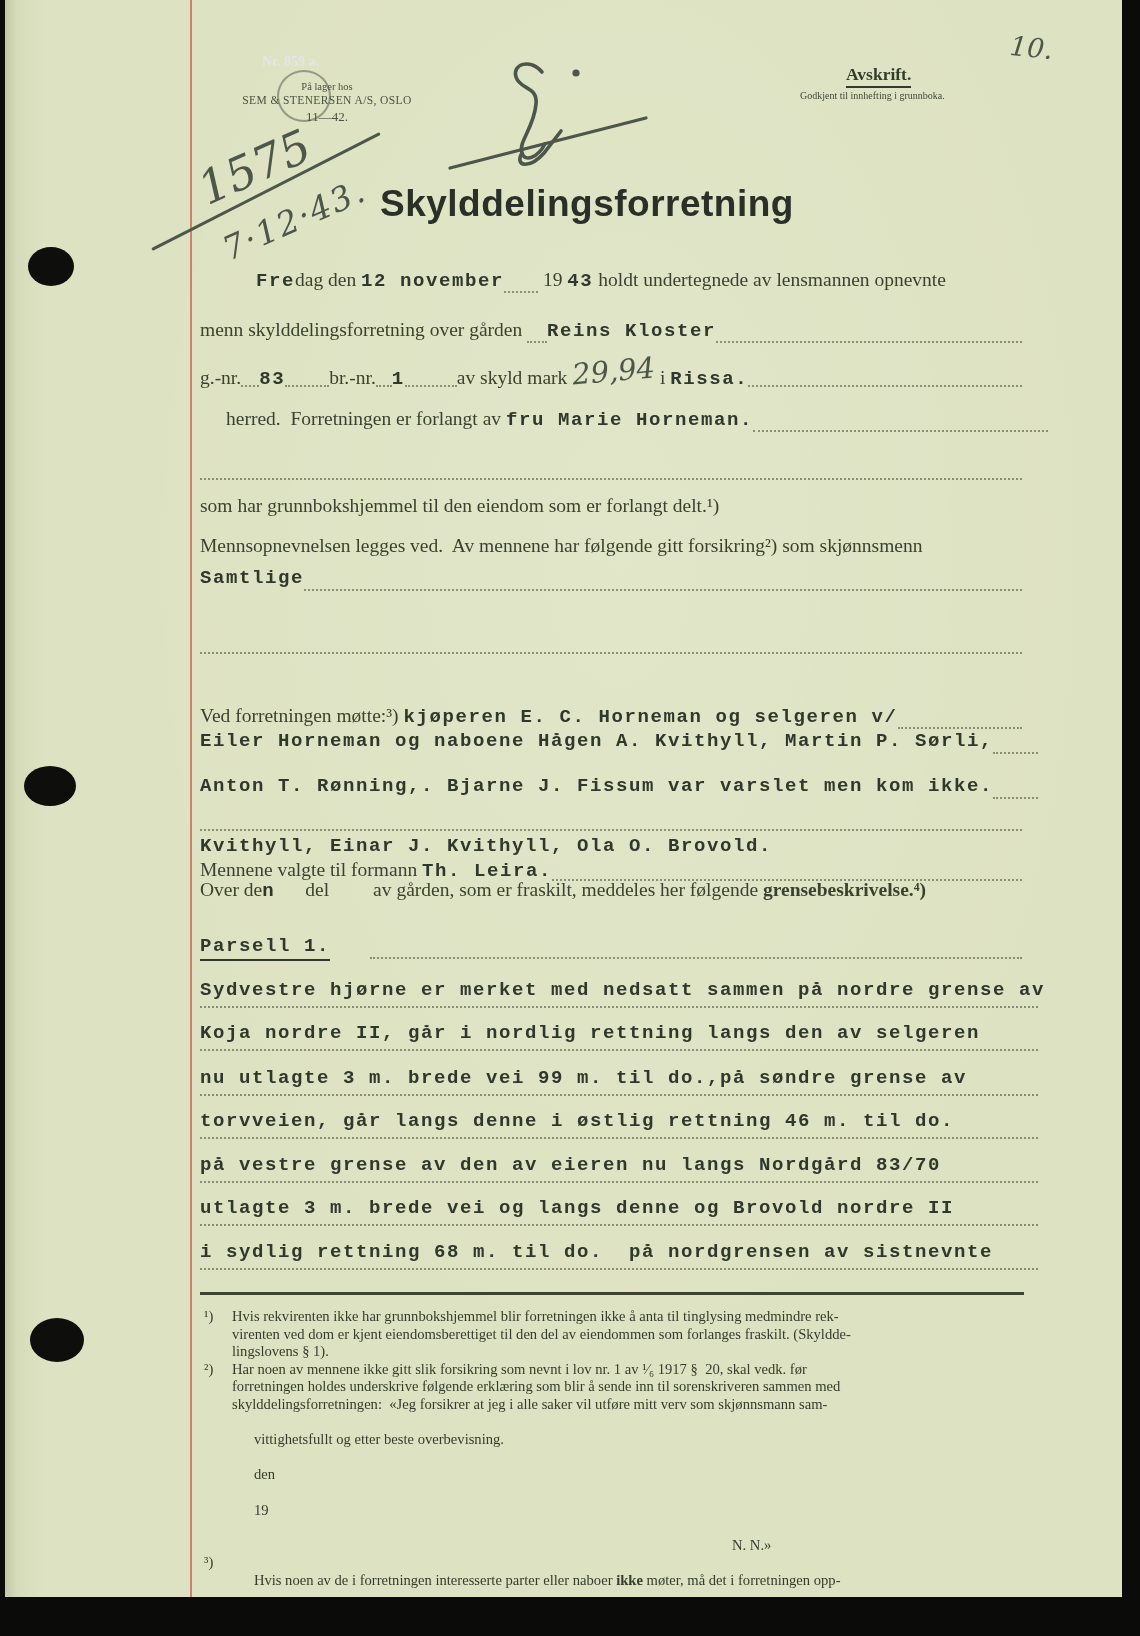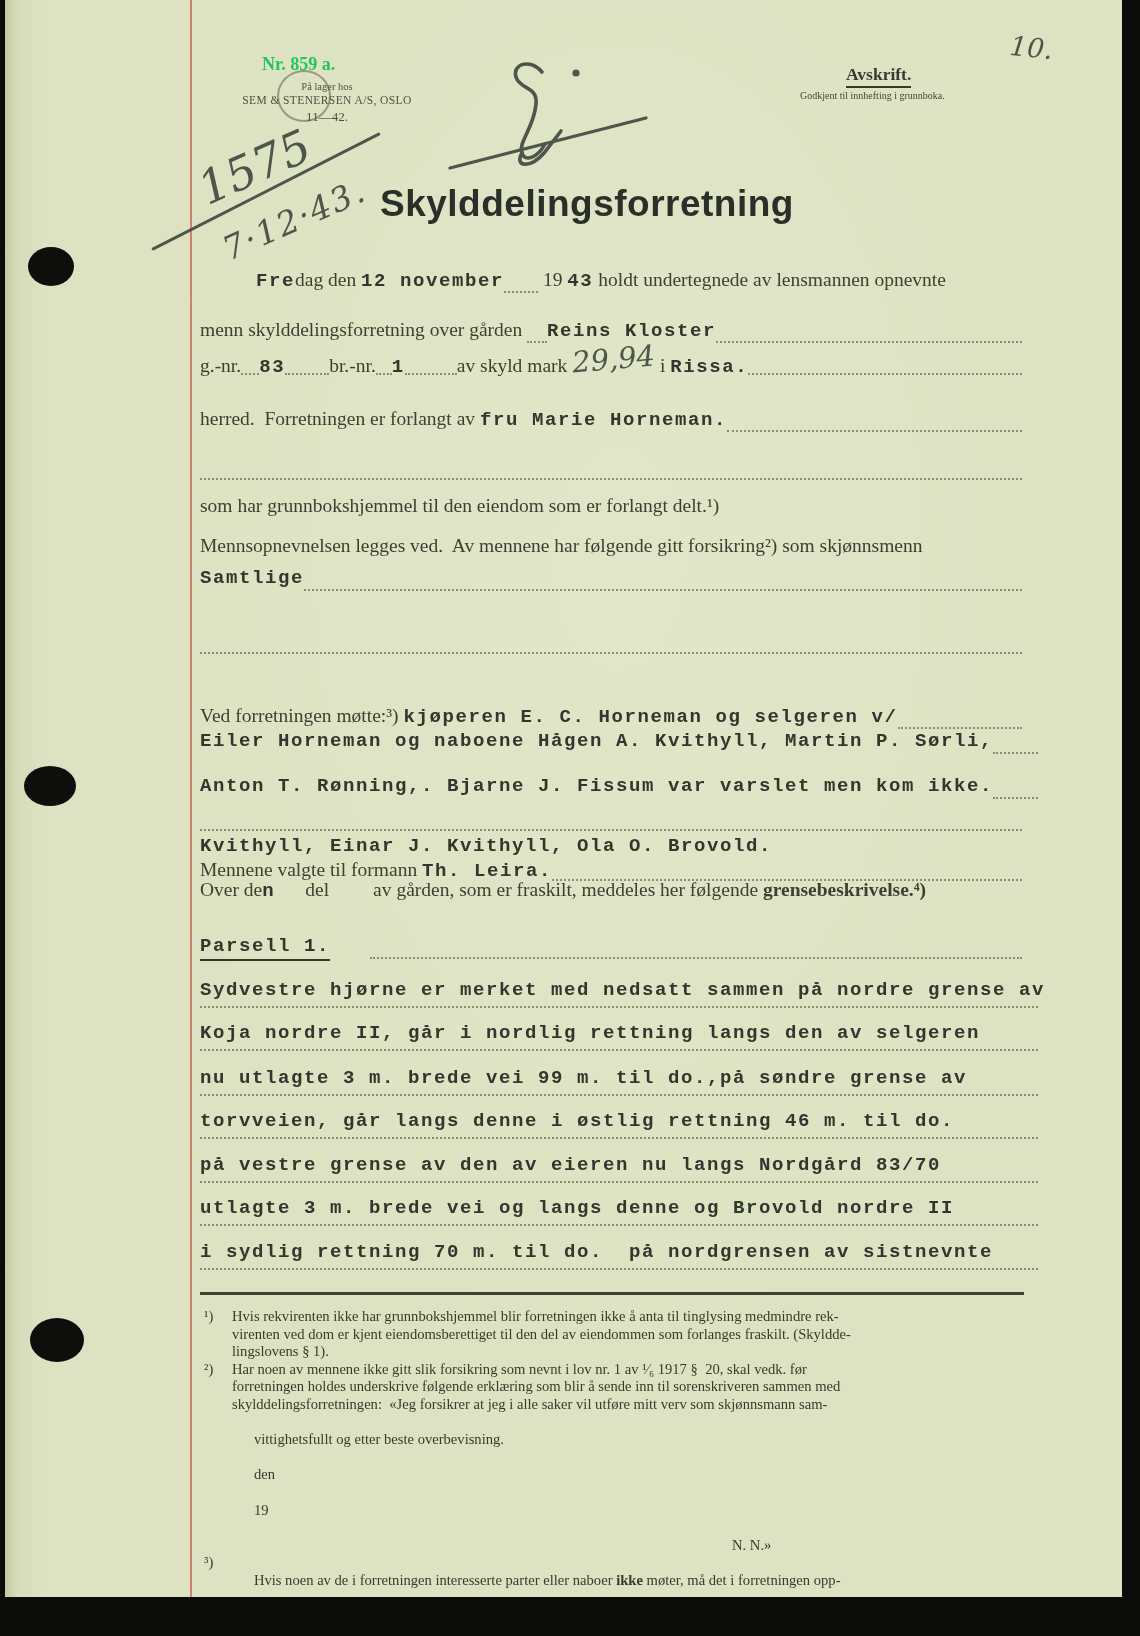--- a/index.html
+++ b/index.html
@@ -29,21 +29,21 @@
   .u{border-bottom:2px dotted rgba(78,86,58,.6);}
   .dotfill{border-bottom:2px dotted rgba(78,86,58,.6);align-self:flex-end;margin-bottom:3px;height:0;}
   .grow{flex:1 1 auto;}
   .sp{display:block;height:0;}
   .wide{width:838px;}
 
   .title{position:absolute;left:380px;top:183px;
          font-family:"Liberation Sans","DejaVu Sans",sans-serif;font-weight:bold;
          font-size:37px;color:#2a3028;letter-spacing:.5px;}
 
-  .hdr-nr{position:absolute;left:262px;top:54px;font-size:18px;font-weight:bold;color:#22c55e;}
+  .hdr-nr{position:absolute;left:262px;top:54px;font-size:14px;font-weight:bold;color:#e5e5e5;}
   .hdr-imprint{position:absolute;left:222px;top:80px;width:210px;text-align:center;color:#4a5240;}
   .hdr-imp1{font-size:10.5px;line-height:13px;}
   .hdr-imp2{font-size:11.5px;line-height:15px;letter-spacing:.4px;}
   .hdr-imp3{font-size:13px;line-height:17px;}
   .stamp{position:absolute;left:277px;top:70px;width:50px;height:48px;border:2px solid rgba(72,82,64,.5);
          border-radius:50%;}
   .avskrift{position:absolute;left:846px;top:64px;font-size:17.5px;font-weight:bold;color:#343b2d;
             border-bottom:2px solid #343b2d;padding-bottom:1px;}
   .avskrift-sub{position:absolute;left:800px;top:90px;font-size:10px;color:#414936;}
 
@@ -110,37 +110,37 @@
   <span class="print"> holdt undertegnede av lensmannen opnevnte</span>
 </div>
 
 <div class="line" style="top:318px;">
   <span class="print">menn skylddelingsforretning over gården </span>
   <i class="dotfill" style="flex:0 0 20px;"></i>
   <span class="typed">Reins Kloster</span>
   <i class="dotfill grow"></i>
 </div>
 
-<div class="line" style="top:350px;">
+<div class="line" style="top:362px;">
   <span class="print">g.-nr.</span>
   <i class="dotfill" style="flex:0 0 18px;"></i>
   <span class="typed">83</span>
   <i class="dotfill" style="flex:0 0 44px;"></i>
   <span class="print">br.-nr.</span>
   <i class="dotfill" style="flex:0 0 16px;"></i>
   <span class="typed">1</span>
   <i class="dotfill" style="flex:0 0 52px;"></i>
   <span class="print">av skyld mark </span>
   <span class="hand hand-mark">29,94</span>
   <span class="print"> i </span>
   <span class="typed">Rissa.</span>
   <i class="dotfill grow"></i>
 </div>
 
-<div class="line" style="top:407px;">
+<div class="line" style="top:407px;margin-left:26px;">
   <span class="print">herred.  Forretningen er forlangt av </span>
   <span class="typed">fru Marie Horneman.</span>
   <i class="dotfill grow"></i>
 </div>
 
 <div class="line u" style="top:452px;height:26px;"></div>
 
 <div class="line" style="top:494px;">
   <span class="print">som har grunnbokshjemmel til den eiendom som er forlangt delt.¹)</span>
 </div>
@@ -200,21 +200,21 @@
   <span class="typed" style="border-bottom:2px solid #30372c;padding-bottom:1px;">Parsell 1.</span>
   <i class="dotfill grow"></i>
 </div>
 
 <div class="line u wide" style="top:978px;"><span class="typed">Sydvestre hjørne er merket med nedsatt sammen på nordre grense av</span></div>
 <div class="line u wide" style="top:1021px;"><span class="typed">Koja nordre II, går i nordlig rettning langs den av selgeren</span></div>
 <div class="line u wide" style="top:1066px;"><span class="typed">nu utlagte 3 m. brede vei 99 m. til do.,på søndre grense av</span></div>
 <div class="line u wide" style="top:1109px;"><span class="typed">torvveien, går langs denne i østlig rettning 46 m. til do.</span></div>
 <div class="line u wide" style="top:1153px;"><span class="typed">på vestre grense av den av eieren nu langs Nordgård 83/70</span></div>
 <div class="line u wide" style="top:1196px;"><span class="typed">utlagte 3 m. brede vei og langs denne og Brovold nordre II</span></div>
-<div class="line u wide" style="top:1240px;"><span class="typed">i sydlig rettning 70 m. til do.  på nordgrensen av sistnevnte</span></div>
+<div class="line u wide" style="top:1240px;"><span class="typed">i sydlig rettning 68 m. til do.  på nordgrensen av sistnevnte</span></div>
 
 <div class="rule"></div>
 
 <div class="footnotes">
   <div class="fn">
     <span class="fnmark">¹)</span>
     <div class="fnline">Hvis rekvirenten ikke har grunnbokshjemmel blir forretningen ikke å anta til tinglysing medmindre rek-</div>
     <div class="fnline">virenten ved dom er kjent eiendomsberettiget til den del av eiendommen som forlanges fraskilt. (Skyldde-</div>
     <div class="fnline">lingslovens § 1).</div>
   </div>

